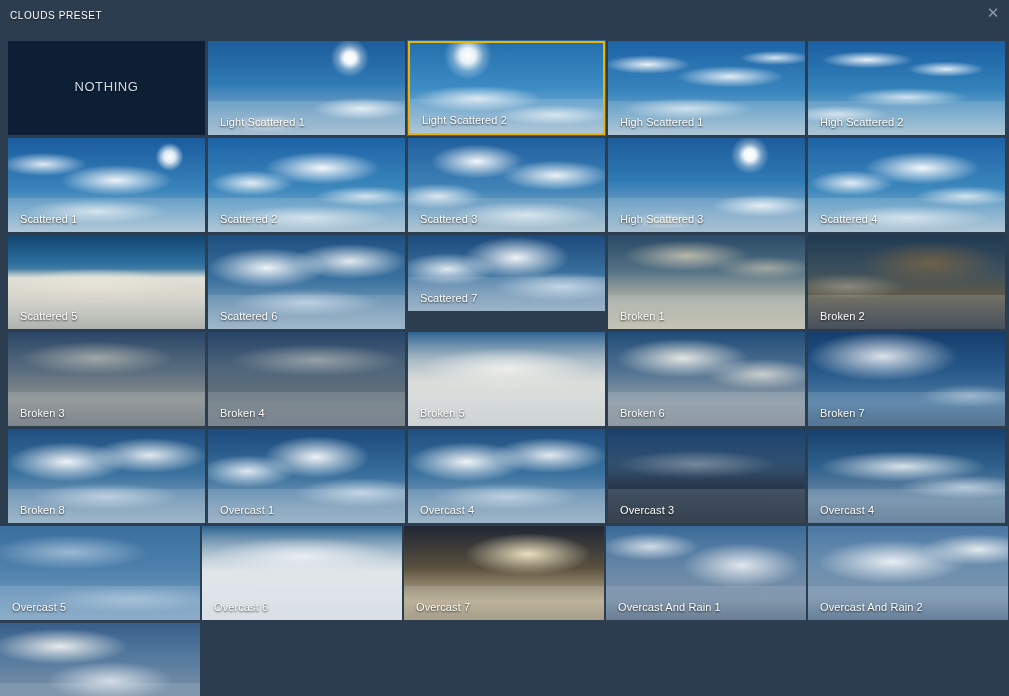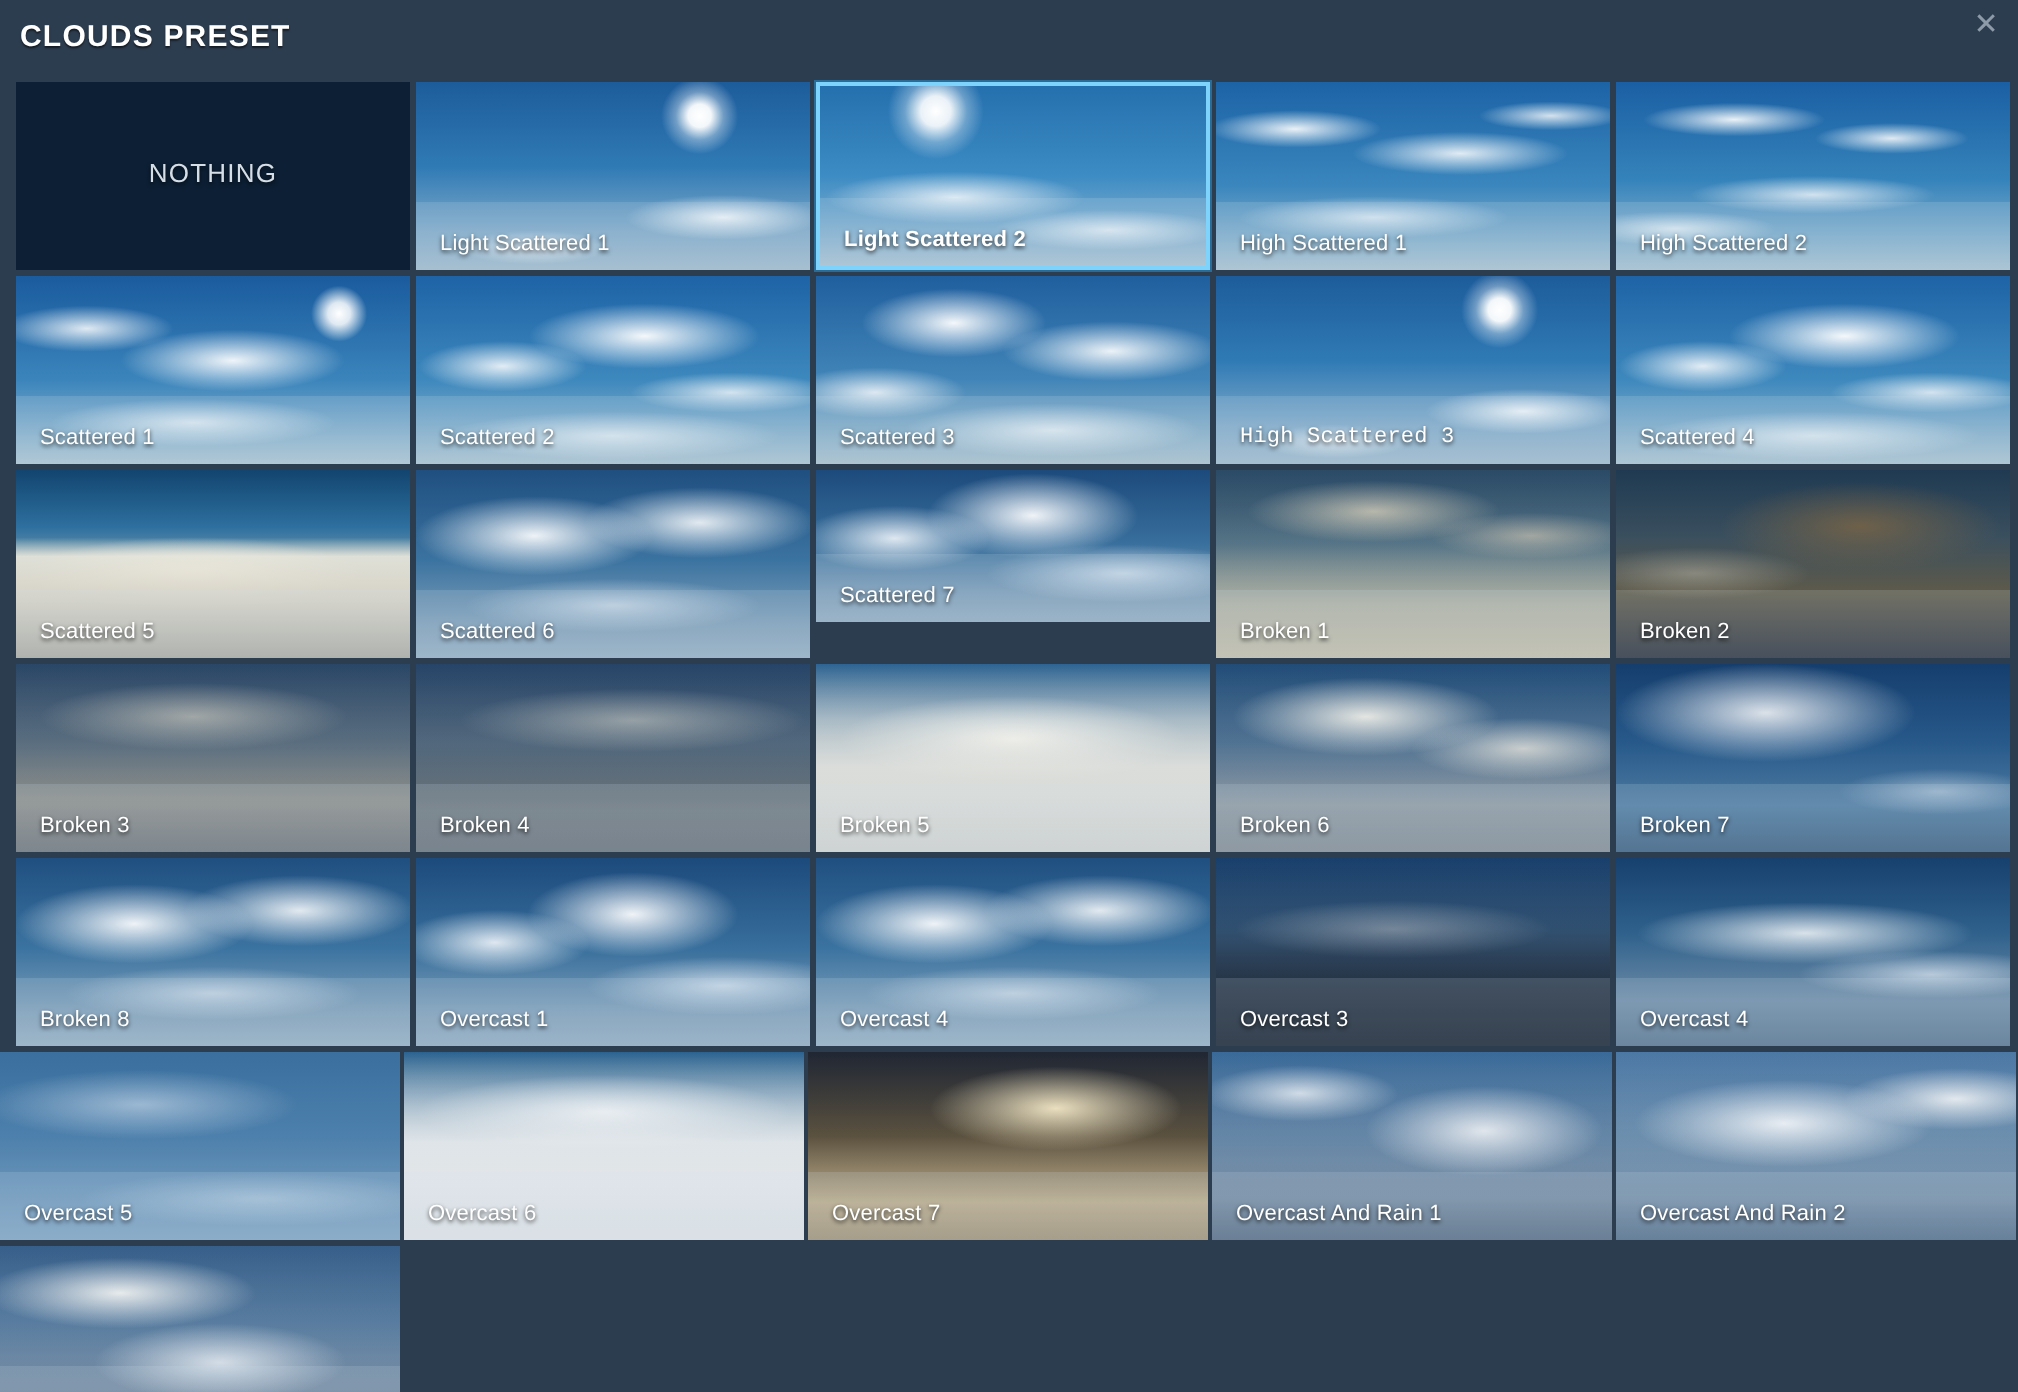--- a/index.html
+++ b/index.html
@@ -10,21 +10,21 @@
     overflow:hidden;
     position:relative;
   }
   
   #header{
     position:absolute;left:0;top:0;width:1009px;height:36px;
     background:#2d3d50;
   }
   #title{
     position:absolute;left:10px;top:10px;
-    font-size:15px;font-weight:bold;letter-spacing:.6px;
+    font-size:10px;font-weight:normal;letter-spacing:.6px;
     color:#ffffff;
     text-shadow:0 1px 1px rgba(0,0,0,.55);
     white-space:nowrap;
   }
   #close-btn{
     position:absolute;right:5px;top:2px;
     width:22px;height:22px;line-height:22px;text-align:center;
     color:#8d9aa8;font-size:15px;font-weight:400;
     cursor:pointer;user-select:none;
   }
@@ -49,23 +49,22 @@
     pointer-events:none;
   }
   .tile .label{
     position:absolute;left:12px;bottom:7px;
     font-size:11px;color:#ffffff;
     text-shadow:0 1px 2px rgba(0,0,0,.75);
     white-space:nowrap;
     letter-spacing:.1px;
   }
   .tile.selected{
-    border:2px solid #7dd3fc;
+    border:2px solid #eab308;
     box-shadow:0 0 0 1px rgba(45,165,232,.45);
-    font-weight:bold;
   }
   
   .tile.nothing{background:#0c1f34;}
   .tile.nothing .center-label{
     position:absolute;left:0;right:0;top:50%;margin-top:-9px;
     text-align:center;font-size:13px;color:#d5dde6;
     letter-spacing:.6px;
     text-shadow:0 1px 2px rgba(0,0,0,.6);
   }
 
@@ -282,21 +281,21 @@
     <div class="tile" style="left: 208px; top: 102px; width: 197px; height: 94px;">
       <div class="sky sky-scattered"></div>
       <div class="strip"></div>
       <div class="label">Scattered 2</div>
     </div>
     <div class="tile" style="left: 408px; top: 102px; width: 197px; height: 94px;">
       <div class="sky sky-scattered-dense"></div>
       <div class="strip"></div>
       <div class="label">Scattered 3</div>
     </div>
-    <div class="tile" style="left: 608px; top: 102px; width: 197px; height: 94px; font-family: Liberation Mono, monospace;">
+    <div class="tile" style="left: 608px; top: 102px; width: 197px; height: 94px;">
       <div class="sky sky-clear-sun"></div>
       <div class="strip"></div>
       <div class="label">High Scattered 3</div>
     </div>
     <div class="tile" style="left: 808px; top: 102px; width: 197px; height: 94px;">
       <div class="sky sky-scattered"></div>
       <div class="strip"></div>
       <div class="label">Scattered 4</div>
     </div>
     <div class="tile" style="left: 8px; top: 199px; width: 197px; height: 94px;">

